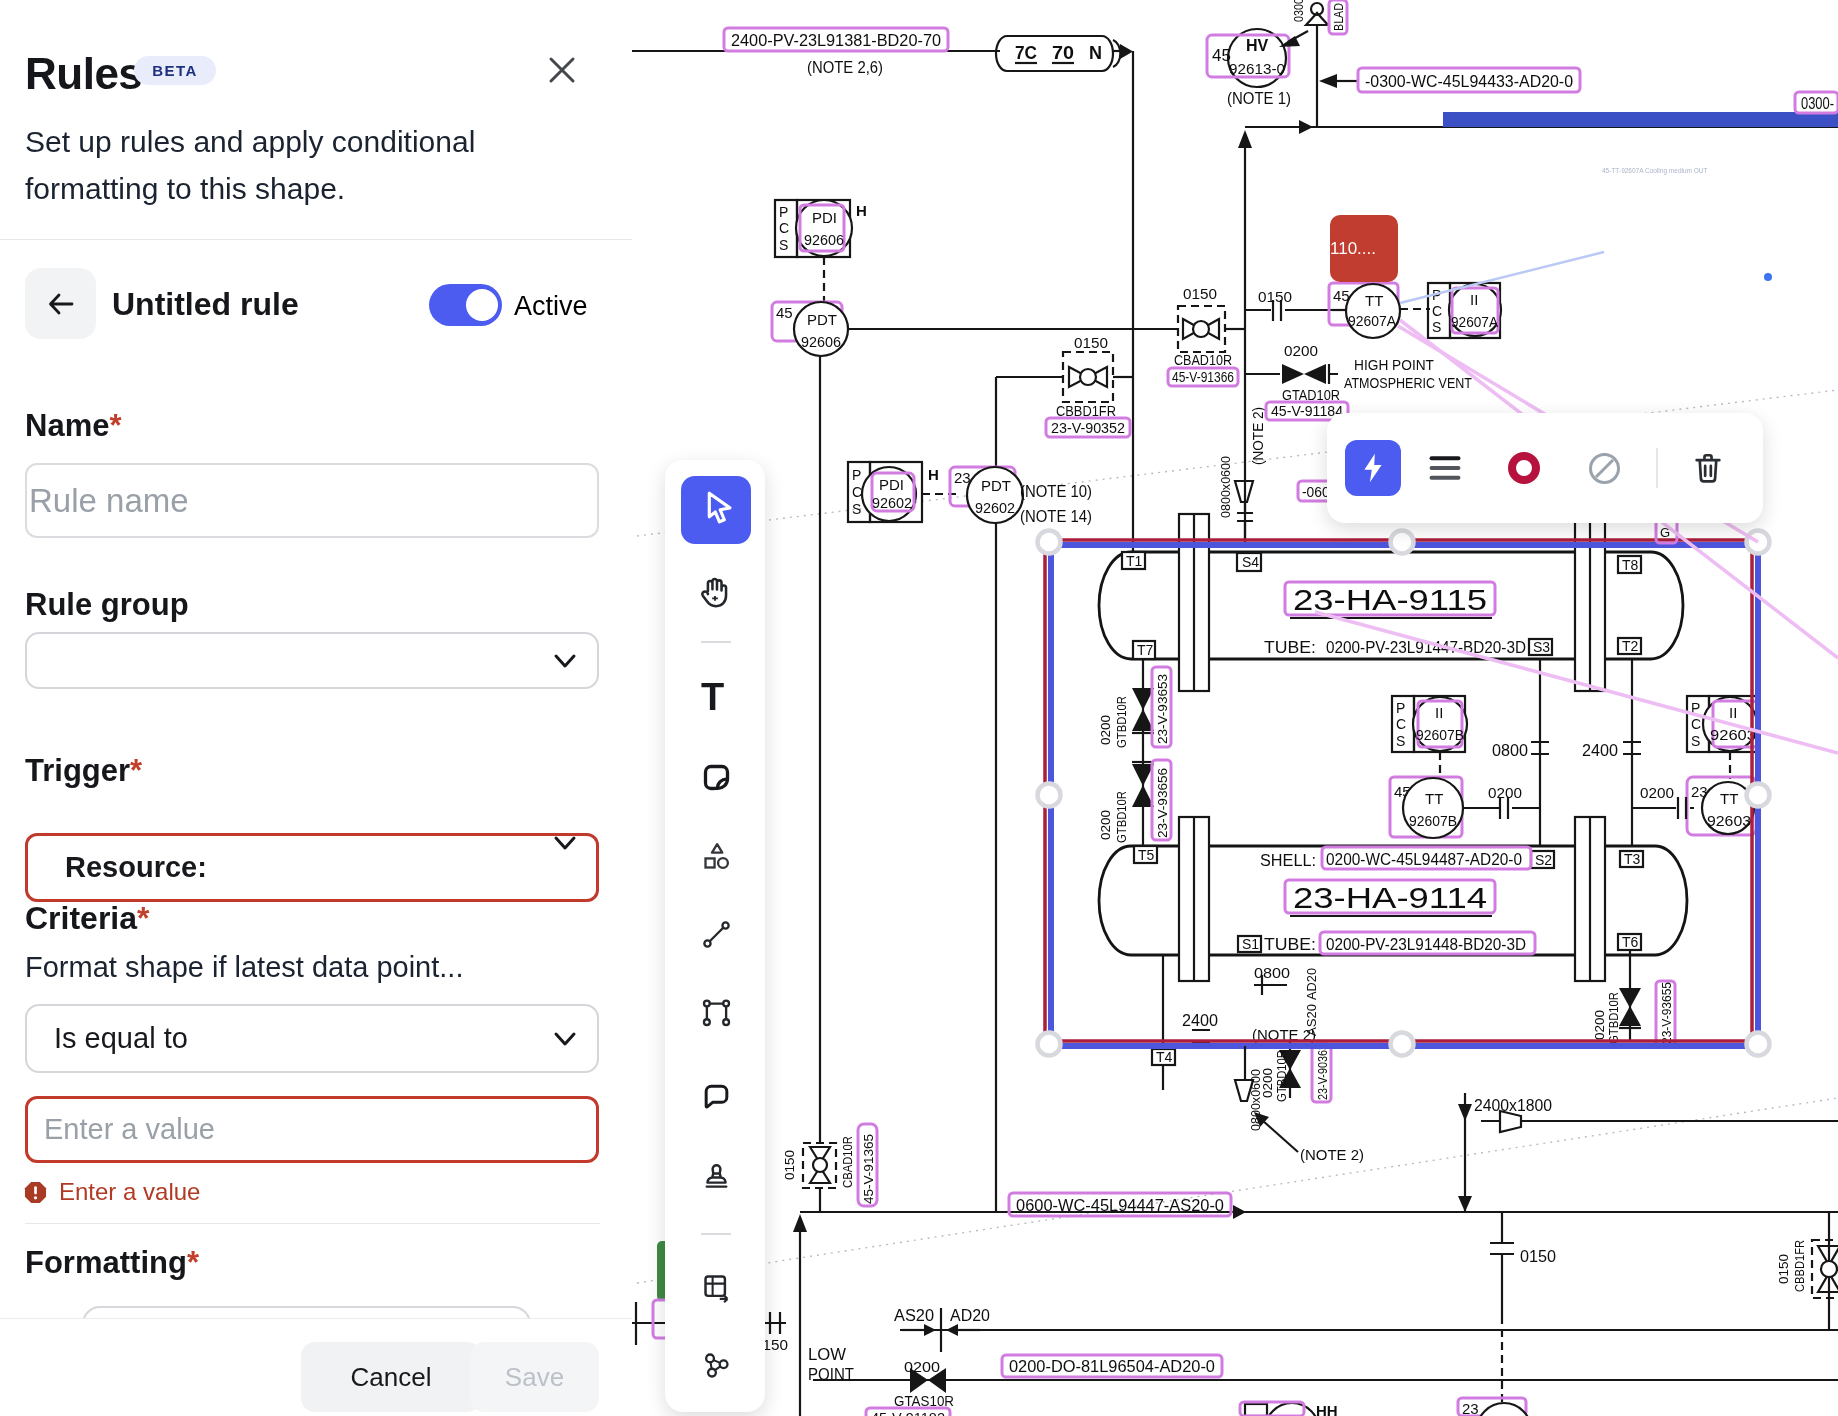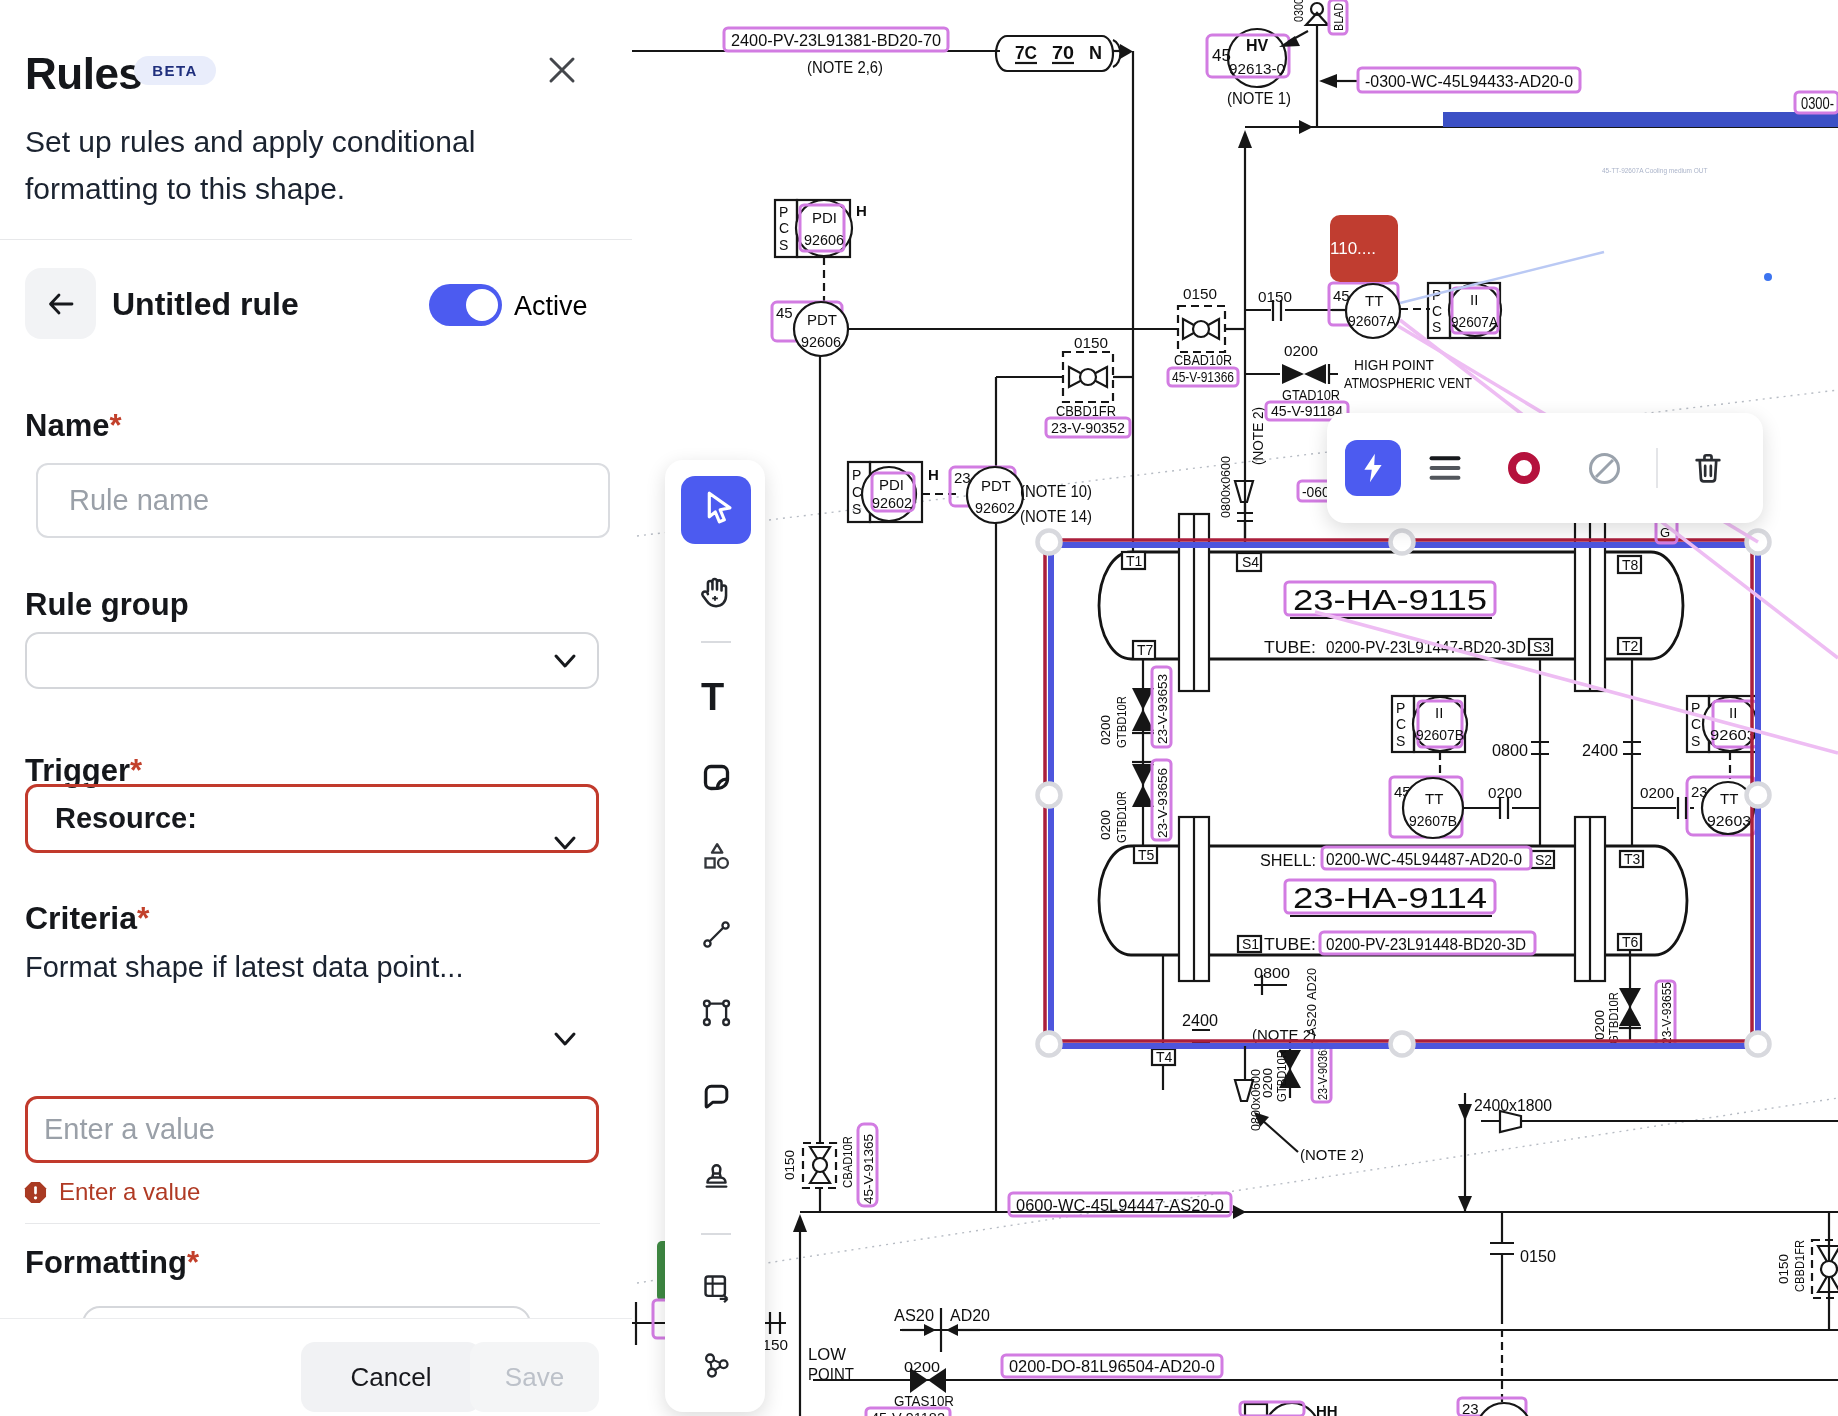--- a/index.html
+++ b/index.html
@@ -587,40 +587,41 @@
 
     <div class="abs" style="left:112px; top:286px; font-size:32px; font-weight:700; color:#15171b;">Untitled rule</div>
 
     <div class="abs" style="left:429px; top:284px; width:73px; height:42px; background:#4c5bf0; border-radius:21px;"></div>
     <div class="abs" style="left:466px; top:289px; width:32px; height:32px; background:#fff; border-radius:50%;"></div>
 
     <div class="abs" style="left:514px; top:291px; font-size:27px; color:#000000;">Active</div>
 
     <div class="abs" style="left:25px; top:408px; font-size:31px; font-weight:600; color:#15171b;">Name<span style="color:#c2402b;">*</span></div>
 
-    <div class="abs" style="left:36px; top:463px; width:574px; height:75px; border:2px solid #dadce0; border-radius:12px; font-size:29px; color:#9aa0a8; line-height:71px; padding-left:31px;">Rule name</div>
+    <div class="abs" style="left:25px; top:463px; width:574px; height:75px; border:2px solid #dadce0; border-radius:12px; font-size:33px; color:#9aa0a8; line-height:71px; padding-left:2px;">Rule name</div>
 
     <div class="abs" style="left:25px; top:587px; font-size:31px; font-weight:600; color:#15171b;">Rule group</div>
 
     <div class="abs" style="left:25px; top:632px; width:574px; height:57px; border:2px solid #d4d6da; border-radius:14px;"></div>
     <svg class="abs" style="left:552px; top:649px;" width="26" height="24" viewBox="0 0 26 24">
         <path d="M4 7 L13 17 L22 7" stroke="#17191d" stroke-width="3" fill="none" stroke-linecap="round" stroke-linejoin="round"></path>
       </svg>
 
     <div class="abs" style="left:25px; top:753px; font-size:31px; font-weight:600; color:#15171b;">Trigger<span style="color:#c2402b;">*</span></div>
 
-    <div class="abs" style="left:25px; top:784px; width:574px; height:69px; border:3px solid #c13a2c; border-radius:12px; font-size:29px; font-weight:700; color:#17191d; line-height:63px; padding-left:27px;">Resource:</div>
+    <div class="abs" style="left:25px; top:833px; width:574px; height:69px; border:3px solid #c13a2c; border-radius:12px; font-size:29px; font-weight:700; color:#17191d; line-height:63px; padding-left:37px;">Resource:</div>
     <svg class="abs" style="left:552px; top:831px;" width="26" height="24" viewBox="0 0 26 24">
         <path d="M4 7 L13 17 L22 7" stroke="#17191d" stroke-width="3" fill="none" stroke-linecap="round" stroke-linejoin="round"></path>
       </svg>
 
     <div class="abs" style="left:25px; top:900px; font-size:32px; font-weight:600; color:#15171b;">Criteria<span style="color:#c2402b;">*</span></div>
 
     <div class="abs" style="left:25px; top:951px; font-size:29px; color:#1b2330;">Format shape if latest data point...</div>
 
+    <div class="abs" style="left:25px; top:1004px; width:574px; height:69px; border:2px solid #d4d6da; border-radius:14px; font-size:29px; color:#17191d; line-height:65px; padding-left:27px;">Is equal to</div>
     <svg class="abs" style="left:552px; top:1027px;" width="26" height="24" viewBox="0 0 26 24">
         <path d="M4 7 L13 17 L22 7" stroke="#17191d" stroke-width="3" fill="none" stroke-linecap="round" stroke-linejoin="round"></path>
       </svg>
 
     <div class="abs" style="left:25px; top:1096px; width:574px; height:67px; border:3px solid #c13a2c; border-radius:12px; font-size:29px; color:#9aa0a8; line-height:61px; padding-left:16px;">Enter a value</div>
 
     <svg class="abs" style="left:24px; top:1181px;" width="23" height="23" viewBox="0 0 24 24">
         <path d="M7.5 1 H16.5 L23 7.5 V16.5 L16.5 23 H7.5 L1 16.5 V7.5 Z" fill="#a93a23"></path>
         <rect x="10.6" y="5.5" width="2.8" height="8.5" rx="1.4" style="fill:#fff"></rect>
         <circle cx="12" cy="17.5" r="1.7" style="fill:#fff"></circle>

